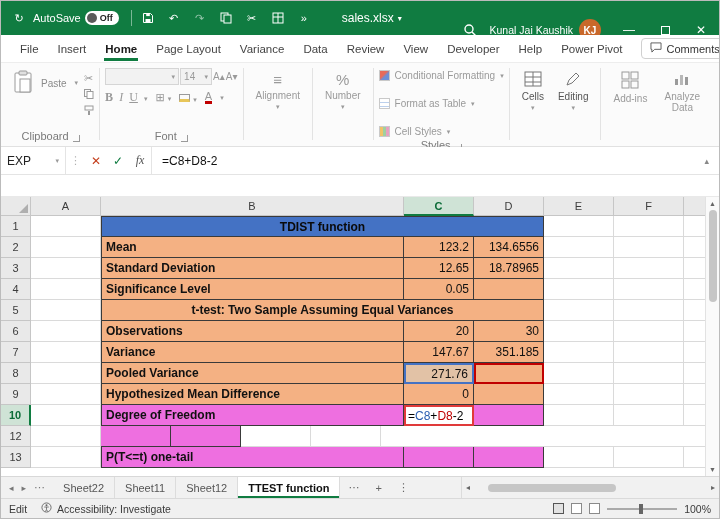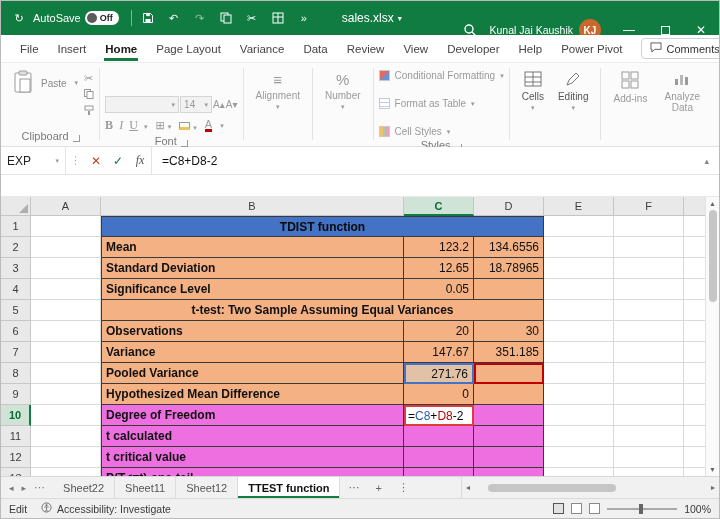--- a/index.html
+++ b/index.html
@@ -35,21 +35,21 @@
   .ribbon { height:84px; background:#fbfbfb; border-bottom:1px solid #e1e1e1; display:flex; padding:5px 4px 0 6px; flex:0 0 auto; color:#9a9a9a; }
   .rsep { width:1px; background:#e3e3e3; margin:0 5px 6px 5px; }
   .rgroup { display:flex; flex-direction:column; }
   .rg-body { flex:1; display:flex; align-items:flex-start; }
   .rg-label { font-size:11px; color:#7a7a7a; text-align:center; padding:2px 0 4px; display:flex; align-items:flex-end; justify-content:center; gap:4px; }
   .lnch { width:7px; height:7px; border-right:1px solid #9a9a9a; border-bottom:1px solid #9a9a9a; display:inline-block; }
   .paste { display:flex; flex-direction:row; align-items:center; gap:8px; padding:2px 6px; font-size:10px; color:#8a8a8a; }
   .mini-col { display:flex; flex-direction:column; gap:4px; padding-top:4px; font-size:11px; color:#9a9a9a; }
   .chev { font-size:7px; color:#9a9a9a; }
   .combo { border:1px solid #d5d5d5; background:#f2f2f2; height:17px; display:flex; align-items:center; justify-content:space-between; padding:0 3px; font-size:10px; color:#9a9a9a; }
-  .fontrow { display:flex; gap:1px; align-items:center;margin-top:28px; }
+  .fontrow { display:flex; gap:1px; align-items:center; }
   .fontrow2 { display:flex; gap:8px; align-items:center; margin-top:5px; font-size:11px; }
   .biu b, .biu i, .biu u { font-family:"Liberation Serif", serif; color:#9a9a9a; font-size:12px; margin-right:3px; }
   .bigbtn { display:flex; flex-direction:column; align-items:center; gap:2px; padding:3px 7px; font-size:10px; }
   .styles-col { display:flex; flex-direction:column; gap:17px; padding-top:2px; }
   .style-item { display:flex; align-items:center; gap:5px; font-size:10px; color:#9a9a9a; white-space:nowrap; }
   .sw { width:11px; height:11px; border:1px solid #c9c9c9; display:inline-block; }
   .sw.cf { background:linear-gradient(135deg,#e66a5a 0 40%,#6a8fd8 60% 100%); }
   .sw.ft { background:linear-gradient(#fff 0 30%, #bcd0ec 30% 45%, #fff 45% 75%, #bcd0ec 75% 90%, #fff 90%); }
   .sw.cs { background:linear-gradient(90deg,#f0c36a 0 33%,#9fd0a0 33% 66%,#e8a0c0 66%); }
   .darktxt { color:#555; }
@@ -497,35 +497,24 @@
           <span class="fp k">+</span>
           <span class="fp rd">D8</span>
           <span class="fp k">-2</span>
         </div>
         <div class="c w-d t p"></div>
         <div class="c w-e"></div>
         <div class="c w-f"></div>
         <div class="c w-g"></div>
       </div>
 
-      <div class="grow">
-        <div class="c rh">11</div>
-        <div class="c w-a"></div>
-        <div class="c w-b t bl lb p">t calculated</div>
-        <div class="c w-c t p"></div>
-        <div class="c w-d t p"></div>
-        <div class="c w-e"></div>
-        <div class="c w-f"></div>
-        <div class="c w-g"></div>
-      </div>
 
       <div class="grow">
         <div class="c rh">12</div>
         <div class="c w-a"></div>
-        <div class="c w-b t bl lb p">t critical value</div>
         <div class="c w-c t p"></div>
         <div class="c w-d t p"></div>
         <div class="c w-e"></div>
         <div class="c w-f"></div>
         <div class="c w-g"></div>
       </div>
 
       <div class="grow">
         <div class="c rh">13</div>
         <div class="c w-a"></div>

